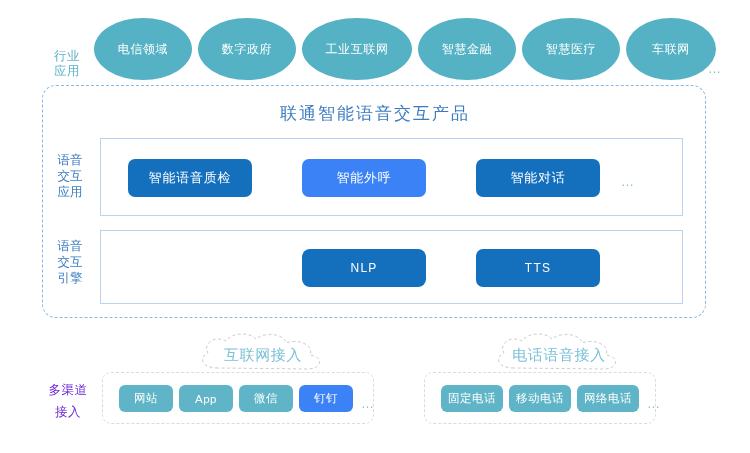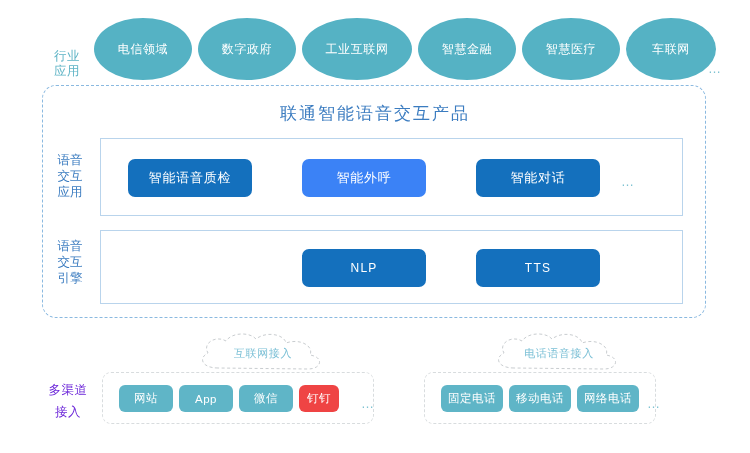--- a/index.html
+++ b/index.html
@@ -138,21 +138,21 @@
   }
   #cloud-internet { left: 188px; top: 330px; }
   #cloud-phone    { left: 484px; top: 330px; }
   .cloud-wrap svg { position: absolute; left: 0; top: 0; }
   .cloud-text {
     position: absolute;
     left: 0;
     top: 16px;
     width: 150px;
     text-align: center;
-    font-size: 11px;
+    font-size: 15px;
     color: #7cc0d6;
     letter-spacing: 0.6px;
   }
 
   
   #channel-label {
     left: 42px;
     top: 379px;
     width: 52px;
     color: #6d28d9;
@@ -224,21 +224,21 @@
     <div class="dots-mark" style="left:520px; top:36px;">…</div>
   </div>
 
   <div class="layer-label" id="engine-layer-label">
     <div>语音</div>
     <div>交互</div>
     <div>引擎</div>
   </div>
 
   <div class="layer-box" id="engine-layer-box">
-    <div class="chip mono" style="top: 18px; left: 201px; width: 124px; background: rgb(20, 112, 189);">NLP</div>
+    <div class="chip mono" style="top: 18px; left: 201px; width: 124px; background: rgb(20, 112, 189); border-radius: 8px;">NLP</div>
     <div class="chip mono" style="top: 18px; left: 375px; width: 124px; background: rgb(20, 112, 189);">TTS</div>
   </div>
 
   <div class="cloud-wrap" id="cloud-internet">
     <svg width="150" height="48" viewBox="0 0 150 48">
       <path d="M30 38 C14 38 10 28 20 23 C14 13 28 5 38 11 C44 2 62 2 68 9
                C78 1 96 4 98 13 C112 8 126 16 122 25 C136 27 134 39 120 39 Z" fill="#ffffff" stroke="#c9cdd0" stroke-width="1" stroke-dasharray="3,2.5"></path>
     </svg>
     <div class="cloud-text">互联网接入</div>
   </div>
@@ -253,21 +253,21 @@
 
   <div class="side-label" id="channel-label">
     <div>多渠道</div>
     <div>接入</div>
   </div>
 
   <div class="channel-box" id="channel-box-internet">
     <div class="pill" style="left: 16px; width: 54px; background: rgb(95, 181, 199);">网站</div>
     <div class="pill" style="left: 76px; width: 54px; background: rgb(95, 181, 199);">App</div>
     <div class="pill" style="left: 136px; width: 54px; background: rgb(95, 181, 199);">微信</div>
-    <div class="pill" style="left: 196px; width: 40px; background: #ef4444;">钉钉</div>
+    <div class="pill" style="left: 196px; width: 54px; background: #3b82f6;">钉钉</div>
     <div class="dots-mark" style="left:258px; top:24px;">…</div>
   </div>
 
   <div class="channel-box" id="channel-box-phone">
     <div class="pill" style="left: 16px; width: 62px; background: rgb(95, 181, 199);">固定电话</div>
     <div class="pill" style="left: 84px; width: 62px; background: rgb(95, 181, 199);">移动电话</div>
     <div class="pill" style="left: 152px; width: 62px; background: rgb(95, 181, 199);">网络电话</div>
     <div class="dots-mark" style="left:222px; top:24px;">…</div>
   </div>
 

